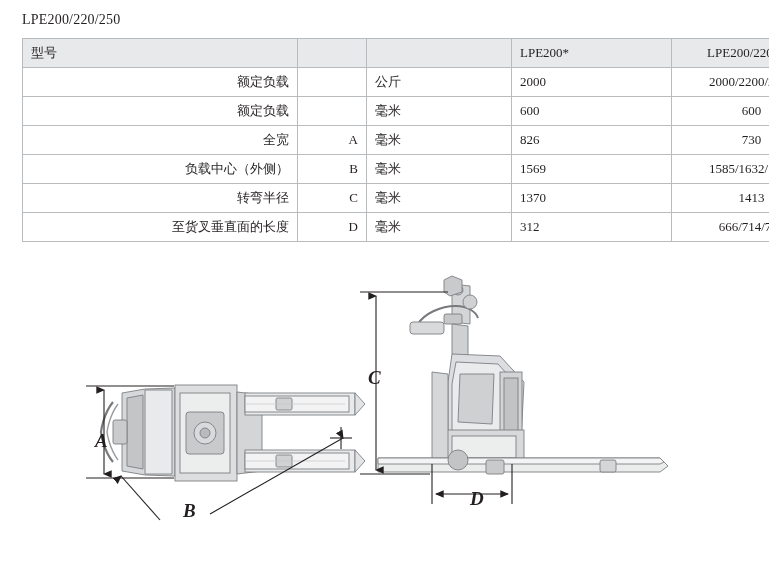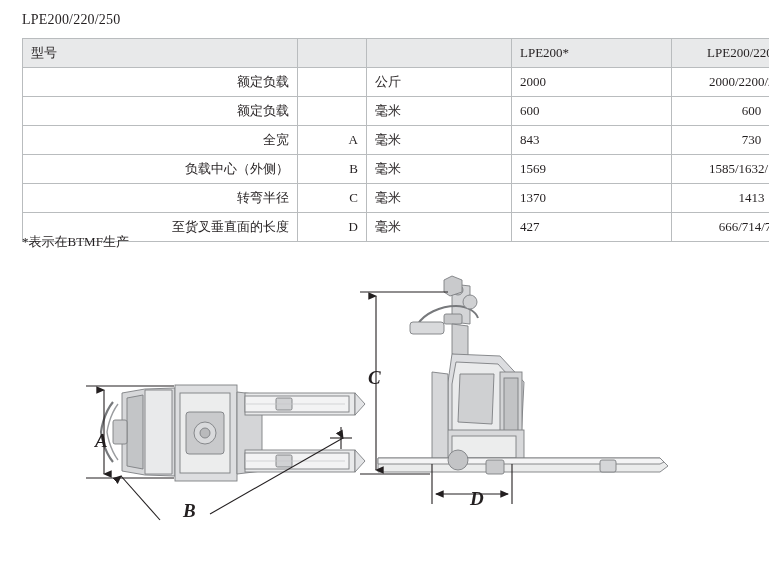--- a/index.html
+++ b/index.html
@@ -112,48 +112,47 @@
         <td class="col-name">额定负载</td>
         <td class="col-code"></td>
         <td class="col-unit">毫米</td>
         <td class="col-v1">600</td>
         <td class="col-v2">600</td>
       </tr>
       <tr>
         <td class="col-name">全宽</td>
         <td class="col-code">A</td>
         <td class="col-unit">毫米</td>
-        <td class="col-v1">843</td>
+        <td class="col-v1">826</td>
         <td class="col-v2">730</td>
       </tr>
       <tr>
         <td class="col-name">负载中心（外侧）</td>
         <td class="col-code">B</td>
         <td class="col-unit">毫米</td>
         <td class="col-v1">1569</td>
         <td class="col-v2">1585/1632/1632</td>
       </tr>
       <tr>
         <td class="col-name">转弯半径</td>
         <td class="col-code">C</td>
         <td class="col-unit">毫米</td>
         <td class="col-v1">1370</td>
         <td class="col-v2">1413</td>
       </tr>
       <tr>
         <td class="col-name">至货叉垂直面的长度</td>
         <td class="col-code">D</td>
         <td class="col-unit">毫米</td>
-        <td class="col-v1">427</td>
+        <td class="col-v1">312</td>
         <td class="col-v2">666/714/714</td>
       </tr>
     </tbody>
   </table>
 
-  <div class="footnote">*表示在BTMF生产</div>
 
   <div class="figure">
 
     <svg width="769" height="300" viewBox="0 0 769 300">
       <defs>
         <marker id="arrUp" markerWidth="8" markerHeight="8" refX="4" refY="1" orient="auto">
           <path d="M4,0 L7.5,8 L0.5,8 Z" fill="#231f20"></path>
         </marker>
         <marker id="arrDn" markerWidth="8" markerHeight="8" refX="4" refY="7" orient="auto">
           <path d="M4,8 L0.5,0 L7.5,0 Z" fill="#231f20"></path>

